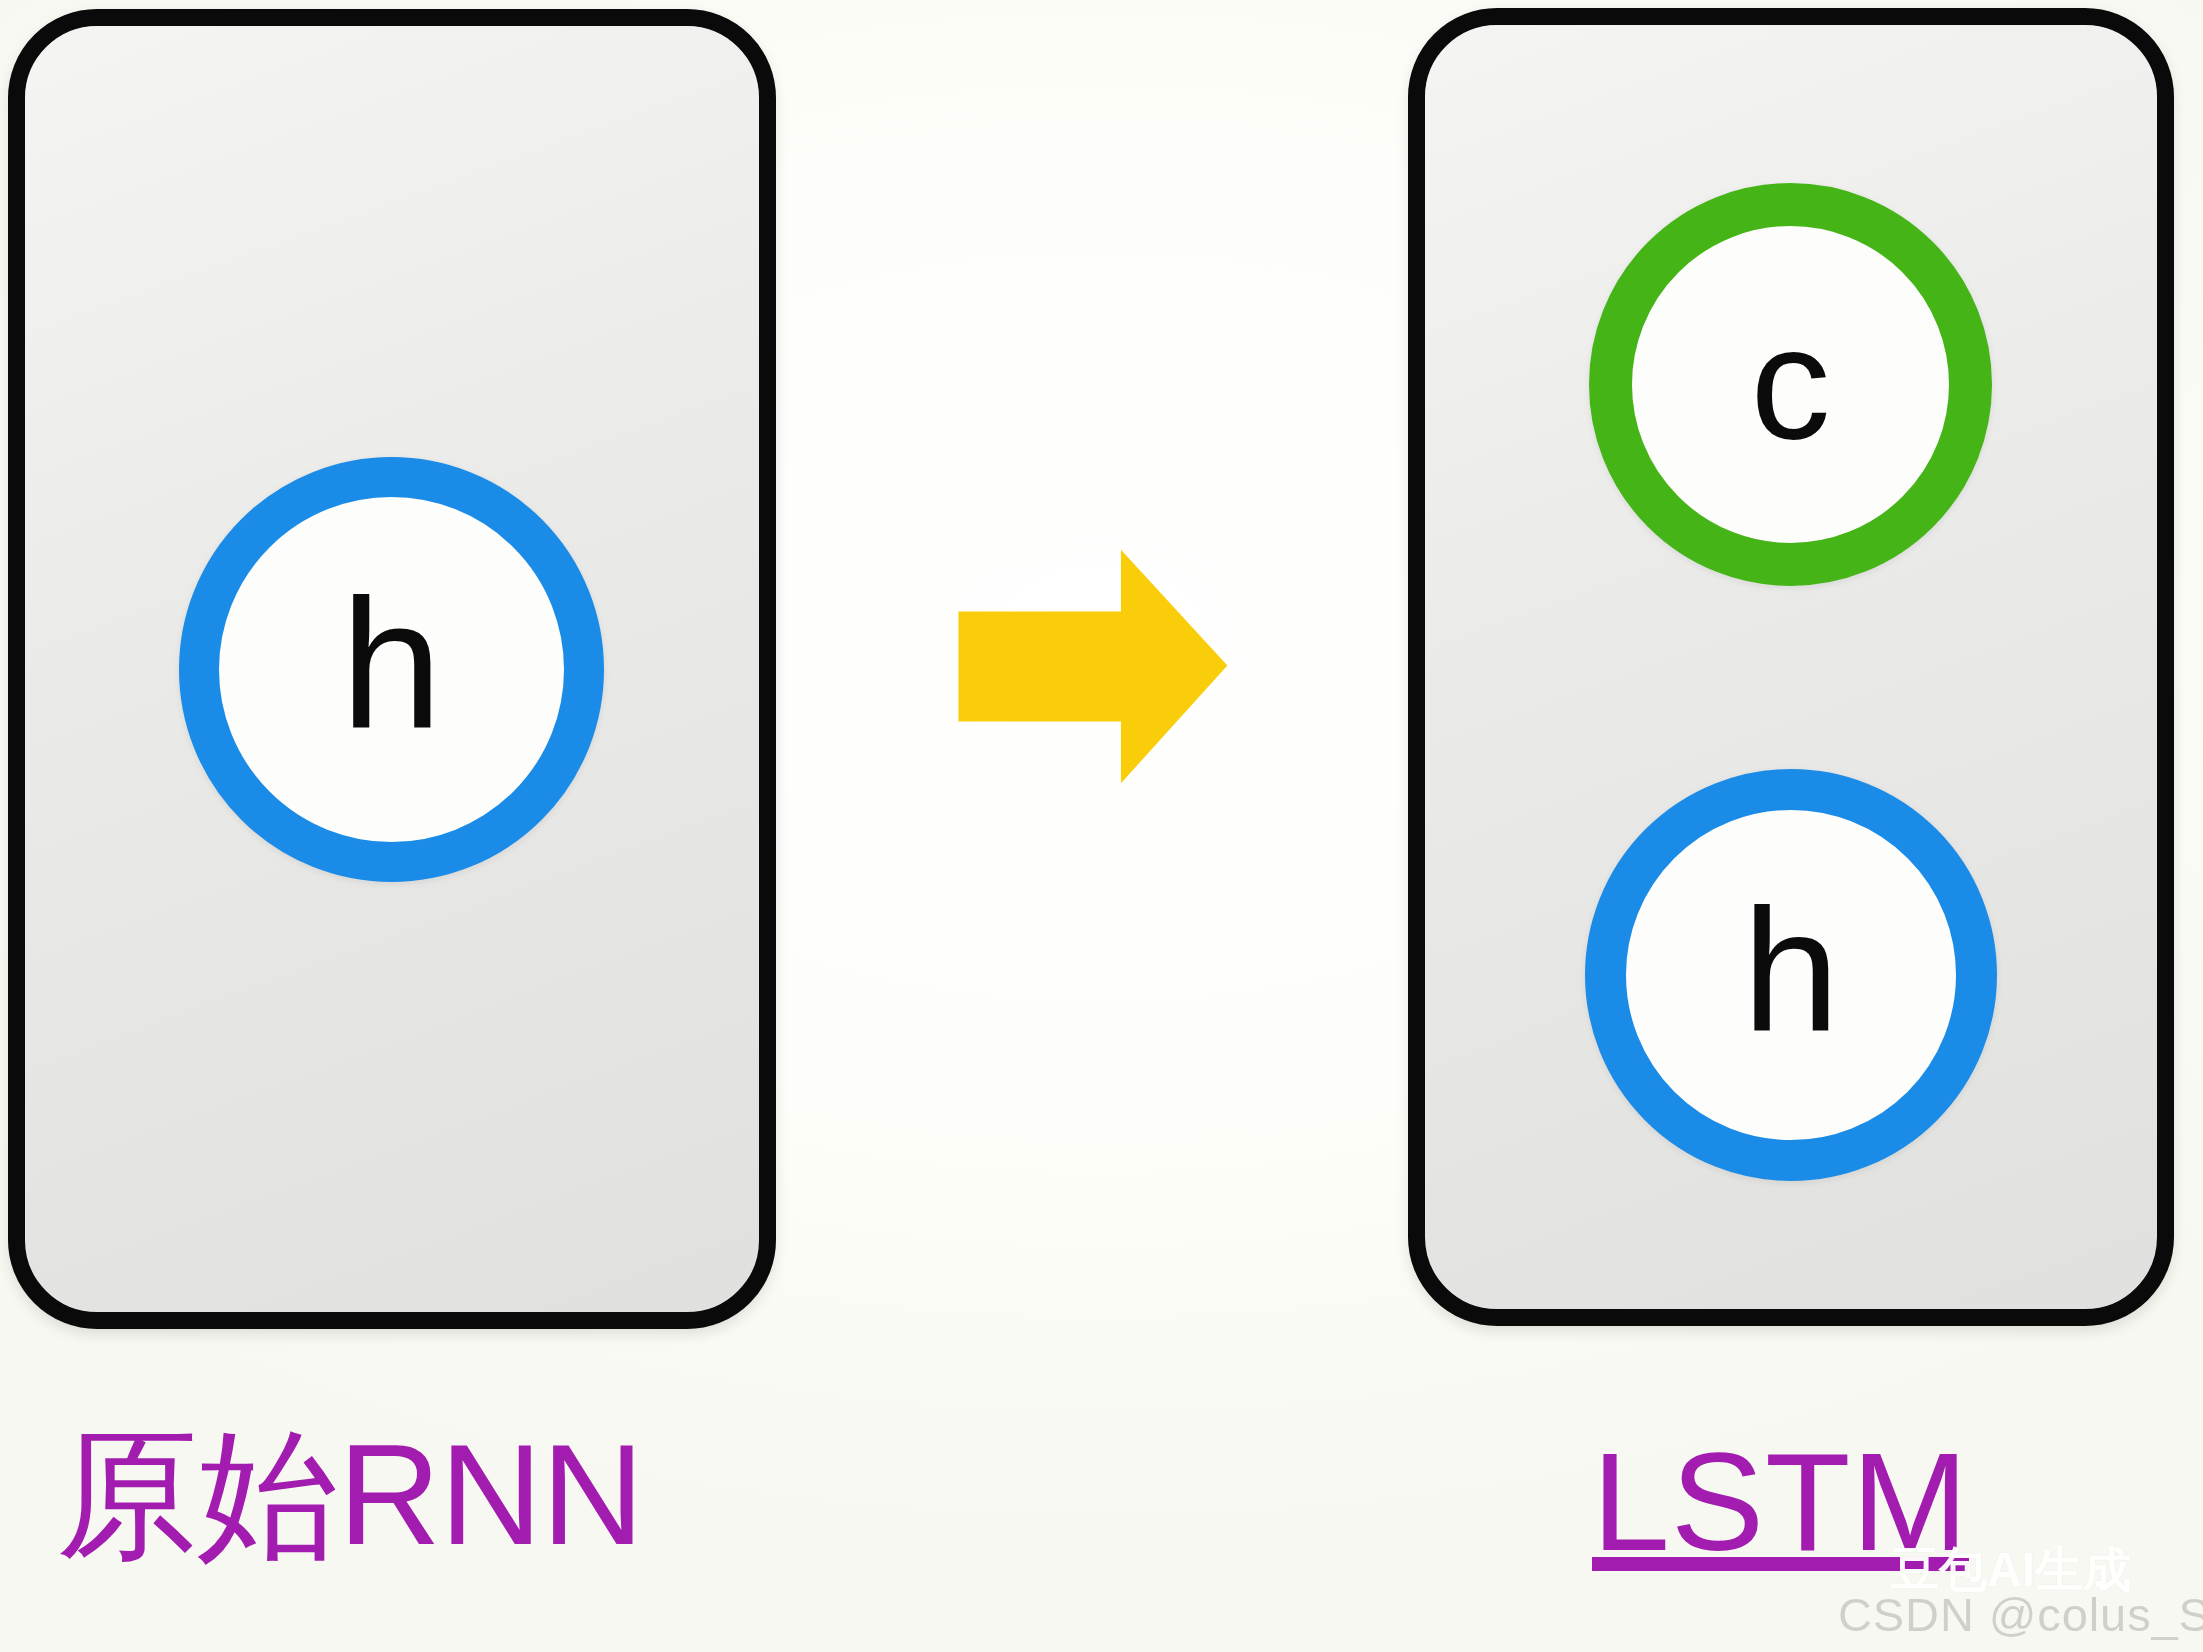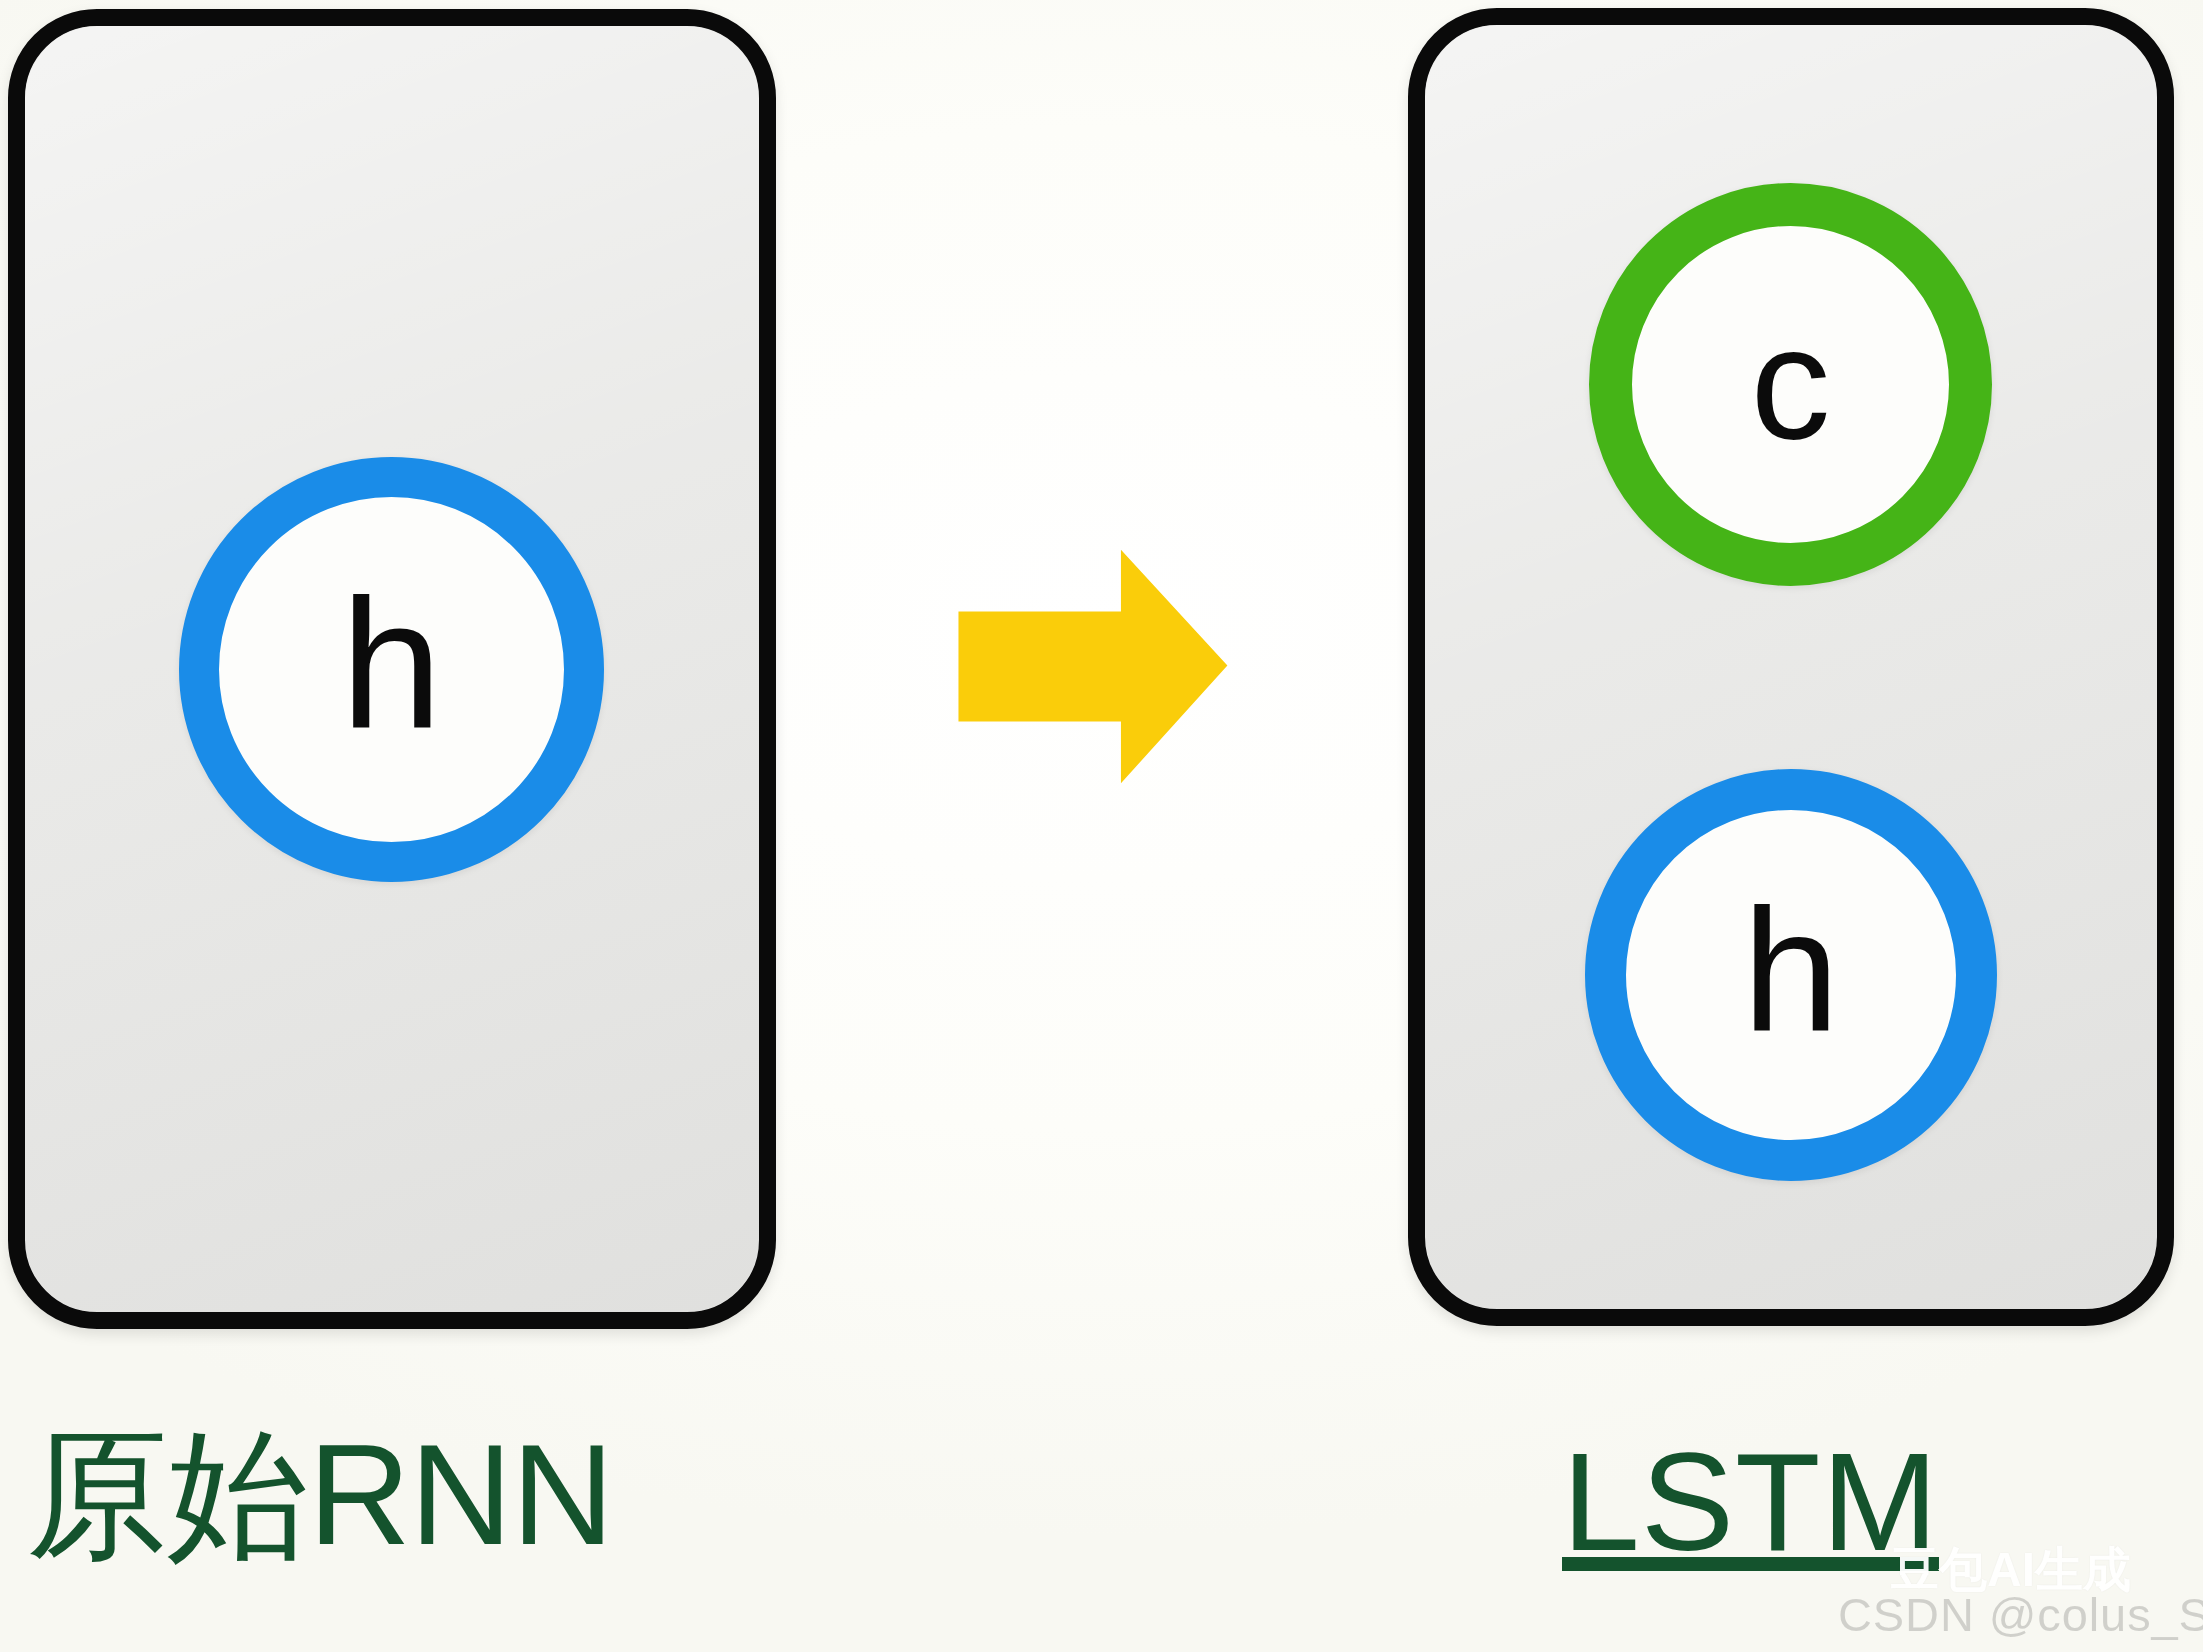--- a/index.html
+++ b/index.html
@@ -99,26 +99,27 @@
     left: 951px;
     top: 546px;
     width: 282px;
     height: 241px;
   }
   #transform-arrow svg { display: block; width: 100%; height: 100%; }
 
   
   .caption {
     position: absolute;
-    color: #14532d;
+    color: #a21caf;
     font-family: "Liberation Sans", "DejaVu Sans", sans-serif;
     font-weight: 400;
     line-height: 1;
     white-space: nowrap;
     user-select: none;
+    margin-left: 30px;
   }
   #caption-rnn  { left: 26px;   top: 1424px; font-size: 142px; letter-spacing: -0.9px; }
   #caption-lstm { left: 1562px; top: 1432px; font-size: 140px; letter-spacing: 0.9px; text-decoration: underline; }
 
   
   #watermark-ai {
     position: absolute;
     left: 1891px;
     top: 1538px;
     font-size: 48px;

